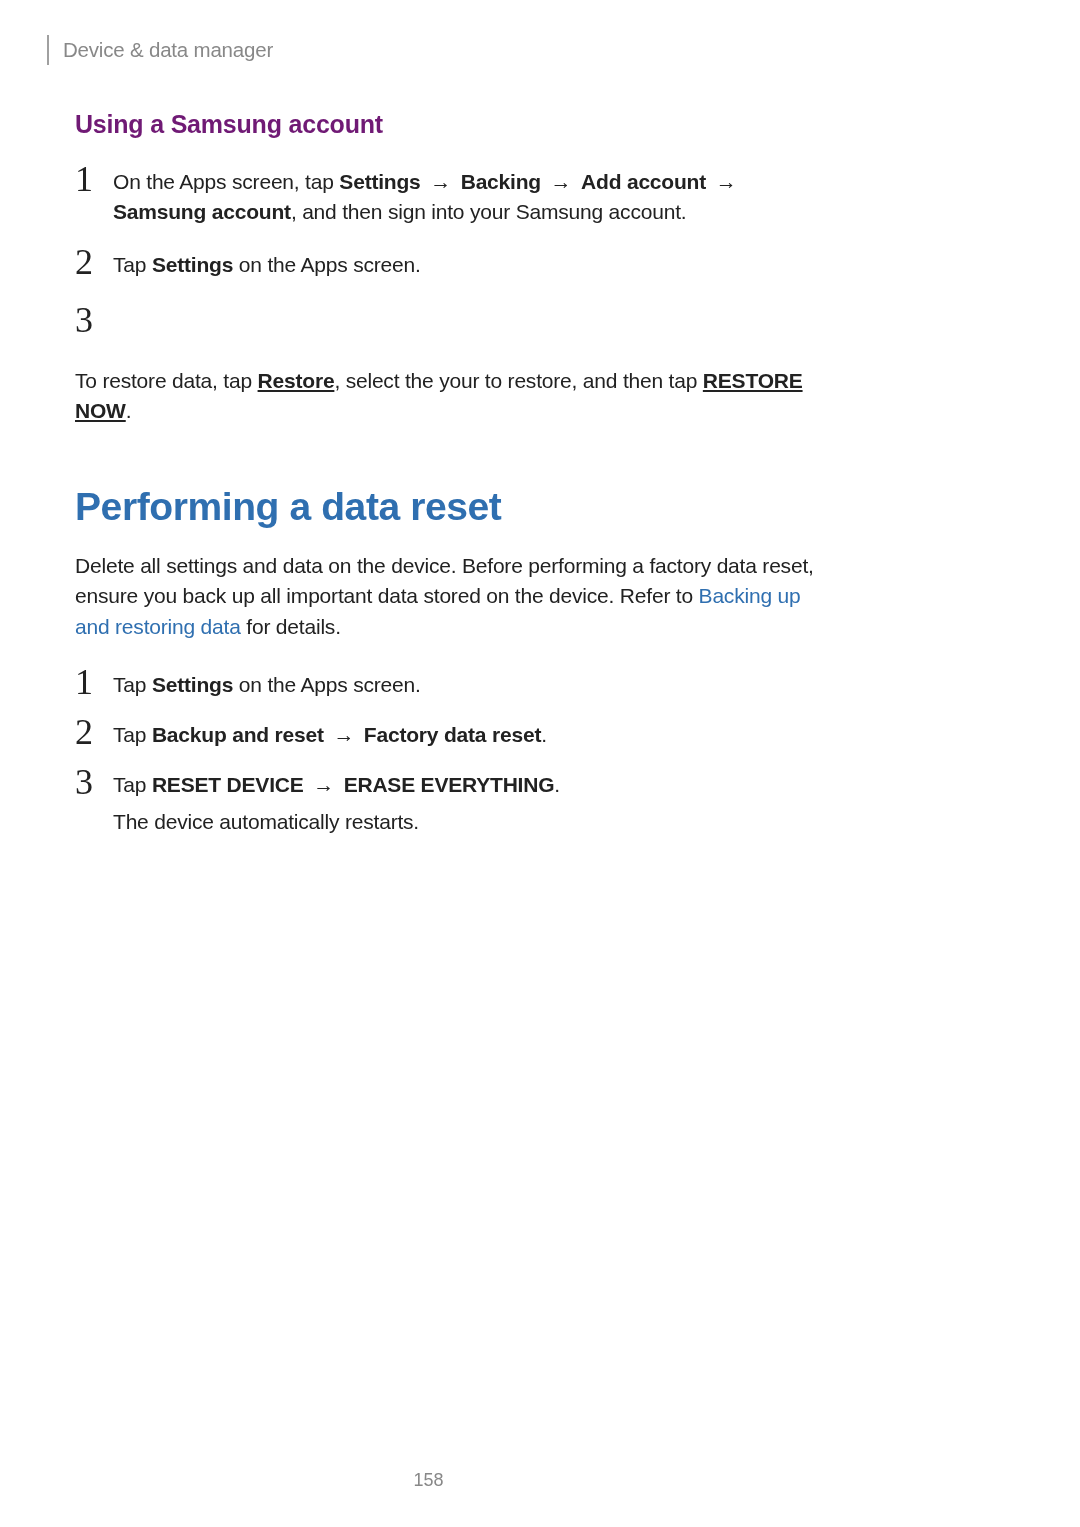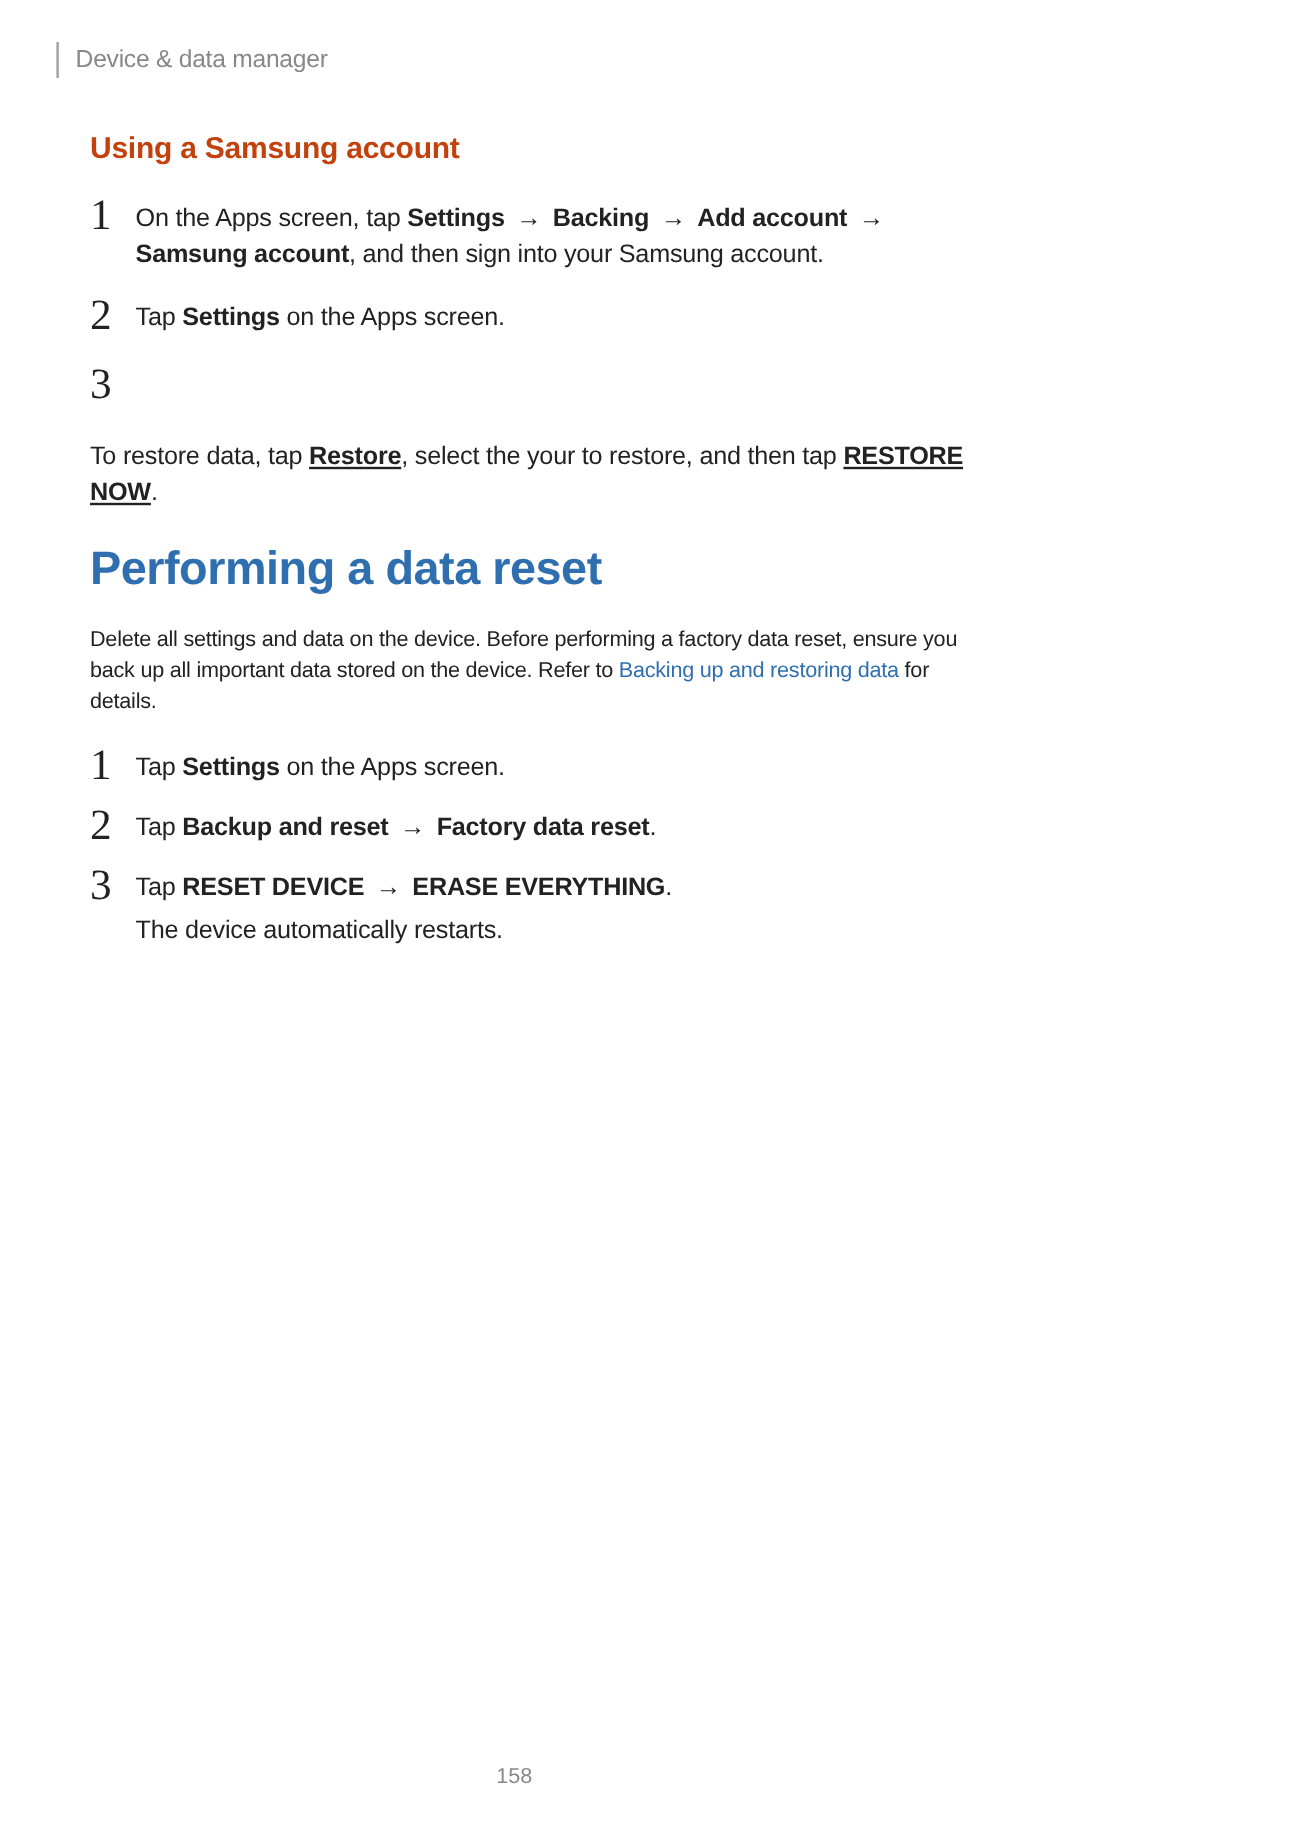--- a/index.html
+++ b/index.html
@@ -31,21 +31,21 @@
     }
     .breadcrumb {
       font-size: 20.5px;
       color: #888;
       letter-spacing: -0.2px;
       font-weight: 400;
     }
     .subheading {
       font-size: 25px;
       font-weight: 700;
-      color: #c2410c;
+      color: #701a75;
       margin-bottom: 28px;
       letter-spacing: -0.2px;
     }
     .step {
       display: flex;
       align-items: flex-start;
       margin-bottom: 22px;
     }
     .step-num {
       font-size: 36px;
@@ -73,29 +73,29 @@
       line-height: 1.45;
       color: #222;
       letter-spacing: -0.2px;
       margin-bottom: 22px;
     }
     .para .bold { font-weight: 700; text-decoration: underline; }
     .section-title {
       font-size: 39px;
       font-weight: 700;
       color: #2f6fb0;
-      margin-top: 26px;
+      margin-top: 58px;
       margin-bottom: 22px;
       letter-spacing: -0.4px;
     }
     .link {
       color: #2f6fb0;
     }
     .intro {
-      font-size: 18px;
+      font-size: 21px;
       line-height: 1.45;
       color: #222;
       letter-spacing: -0.2px;
       margin-bottom: 28px;
     }
     .page-num {
       position: absolute;
       bottom: 36px;
       left: 0;
       right: 11px;

